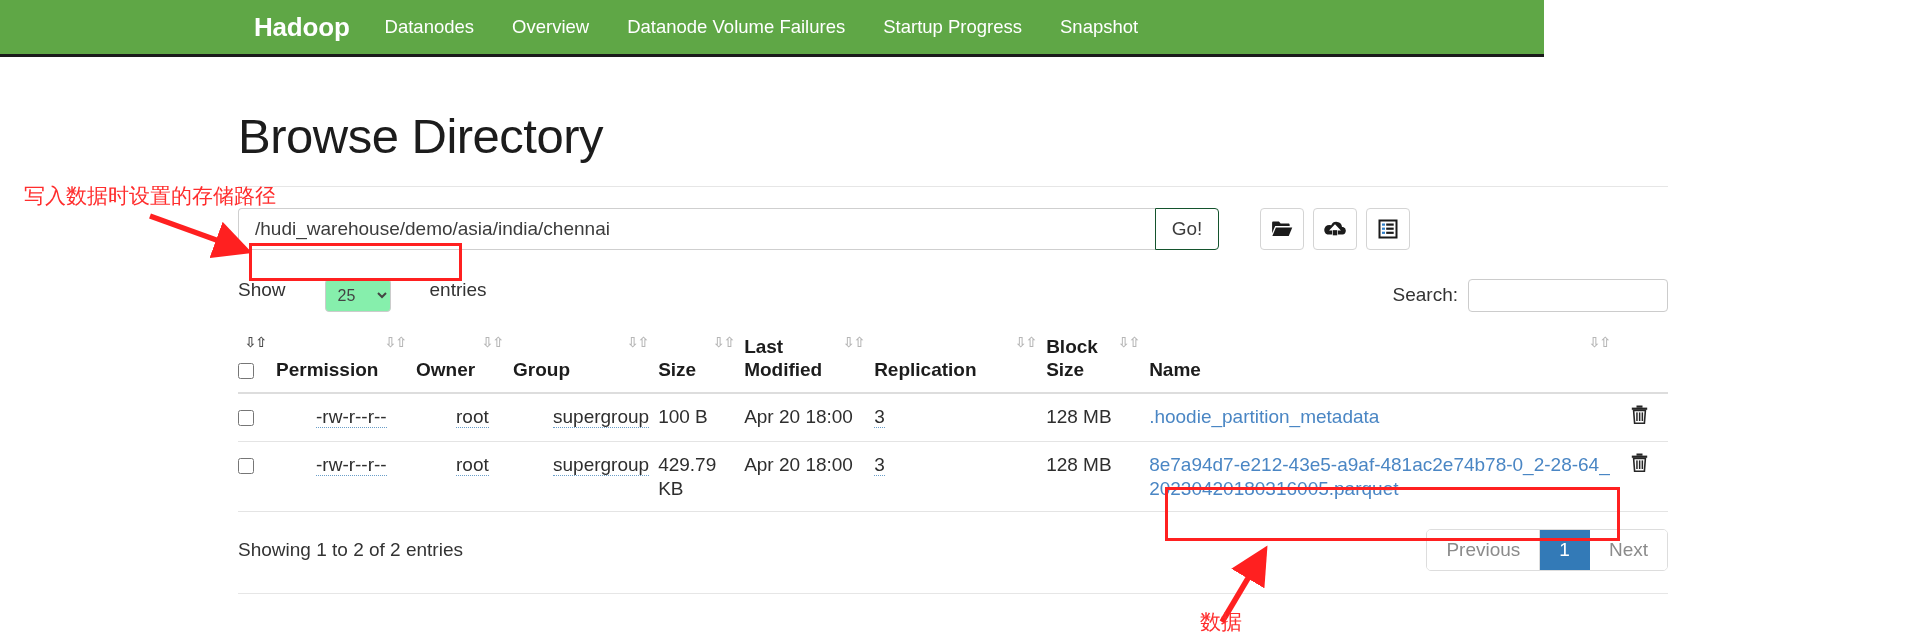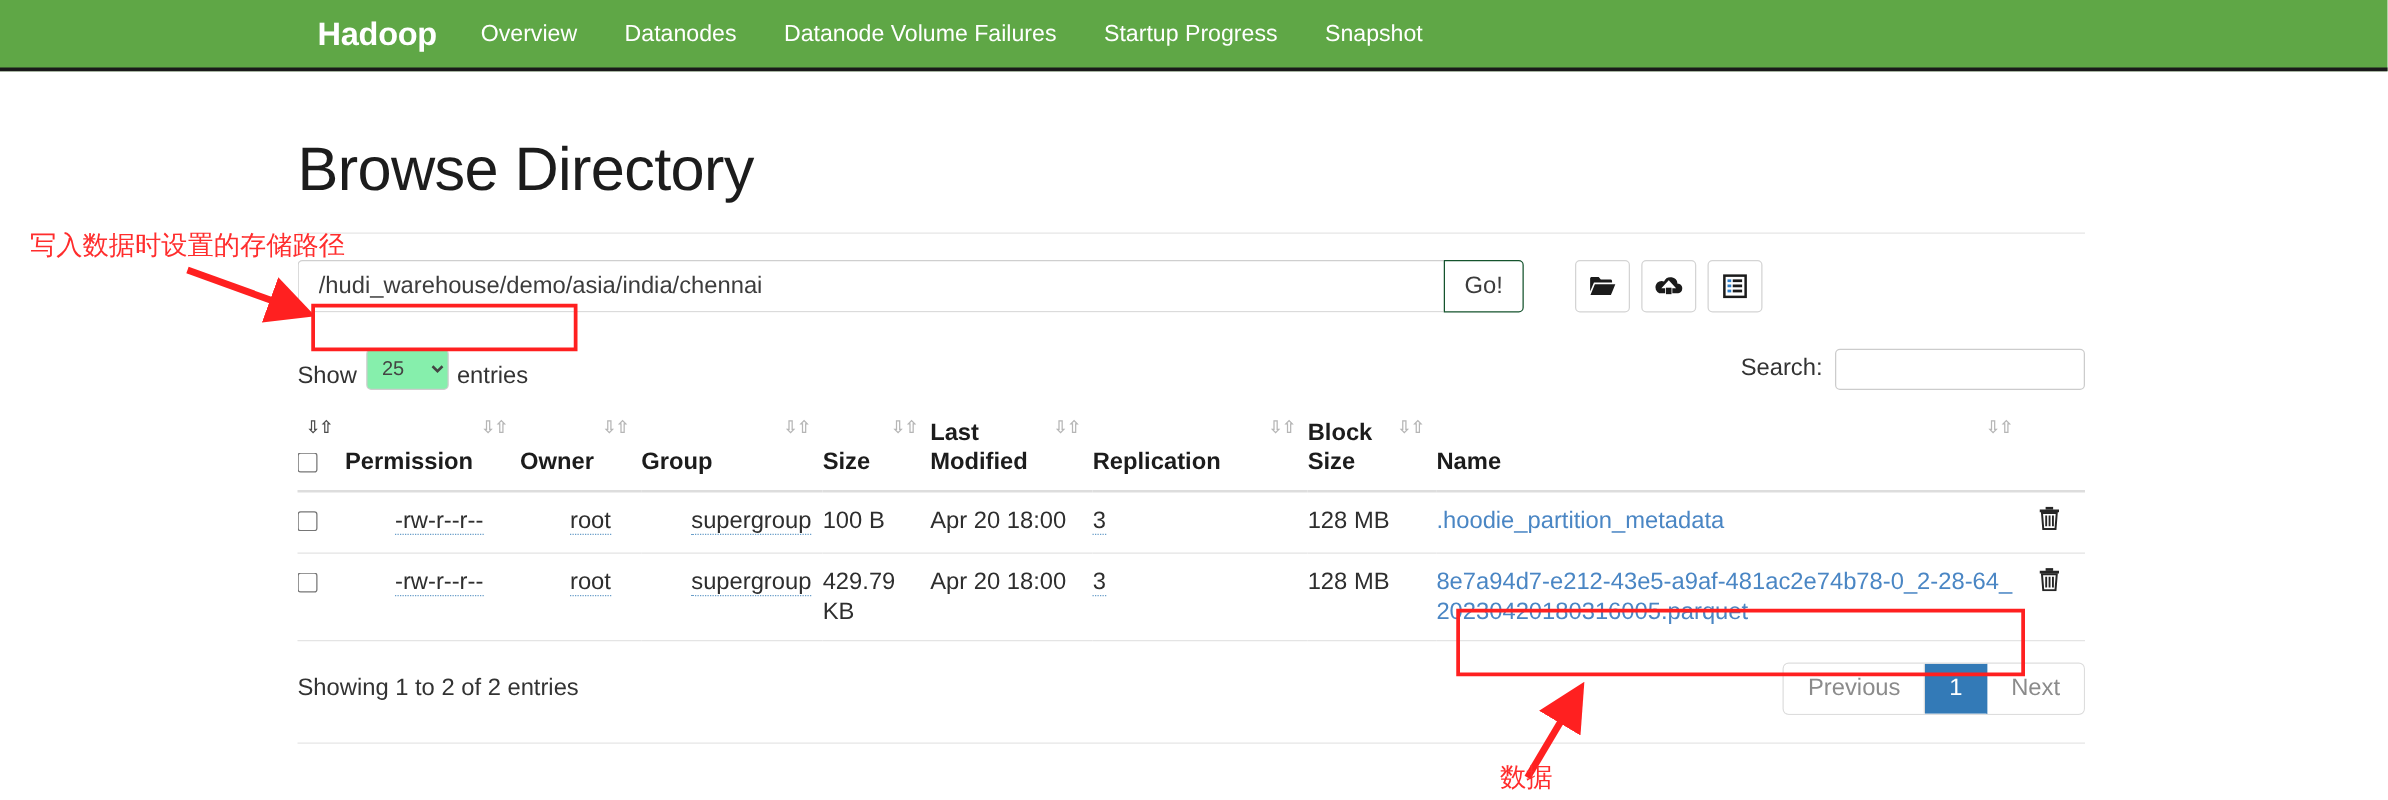--- a/index.html
+++ b/index.html
@@ -7,21 +7,21 @@
     margin: 0; padding: 0;
     width: 1910px; height: 640px;
     background: #ffffff;
     font-family: "Liberation Sans", sans-serif;
     overflow: hidden;
   }
 
   
   .navbar {
     position: absolute; top: 0; left: 0;
-    width: 1910px; height: 57px;
+    width: 1544px; height: 57px;
     background: #5FA746;
     border-bottom: 3px solid #1a1a1a;
     display: flex; align-items: center;
   }
   .nav-inner {
     display: flex; align-items: center;
     margin-left: 238px;
     height: 100%;
   }
   .brand {
@@ -123,21 +123,21 @@
   
   .dt-top {
     display: flex;
     justify-content: space-between;
     align-items: center;
     margin-top: 29px;
   }
   .dt-length {
     font-size: 19px;
     color: #333;
-    display: flex; align-items: flex-end;
+    display: flex; align-items: flex-start; gap: 32px;
   }
   .dt-length select {
     margin: 0 7px;
     height: 33px;
     width: 66px;
     border: 1px solid #cccccc;
     border-radius: 4px;
     background: #86efac;
     font-size: 16px;
     color: #444;
@@ -295,22 +295,22 @@
     border: 3px solid #ff2020;
     background: transparent;
   }
 </style>
 </head>
 <body>
 
 <div class="navbar">
   <div class="nav-inner">
     <div class="brand">Hadoop</div>
+    <div class="nav-link">Datanodes</div>
     <div class="nav-link">Overview</div>
-    <div class="nav-link">Datanodes</div>
     <div class="nav-link">Datanode Volume Failures</div>
     <div class="nav-link">Startup Progress</div>
     <div class="nav-link">Snapshot</div>
   </div>
 </div>
 
 <div class="container">
 
   <h1 class="page-title">Browse Directory</h1>
   <hr class="title-rule">

